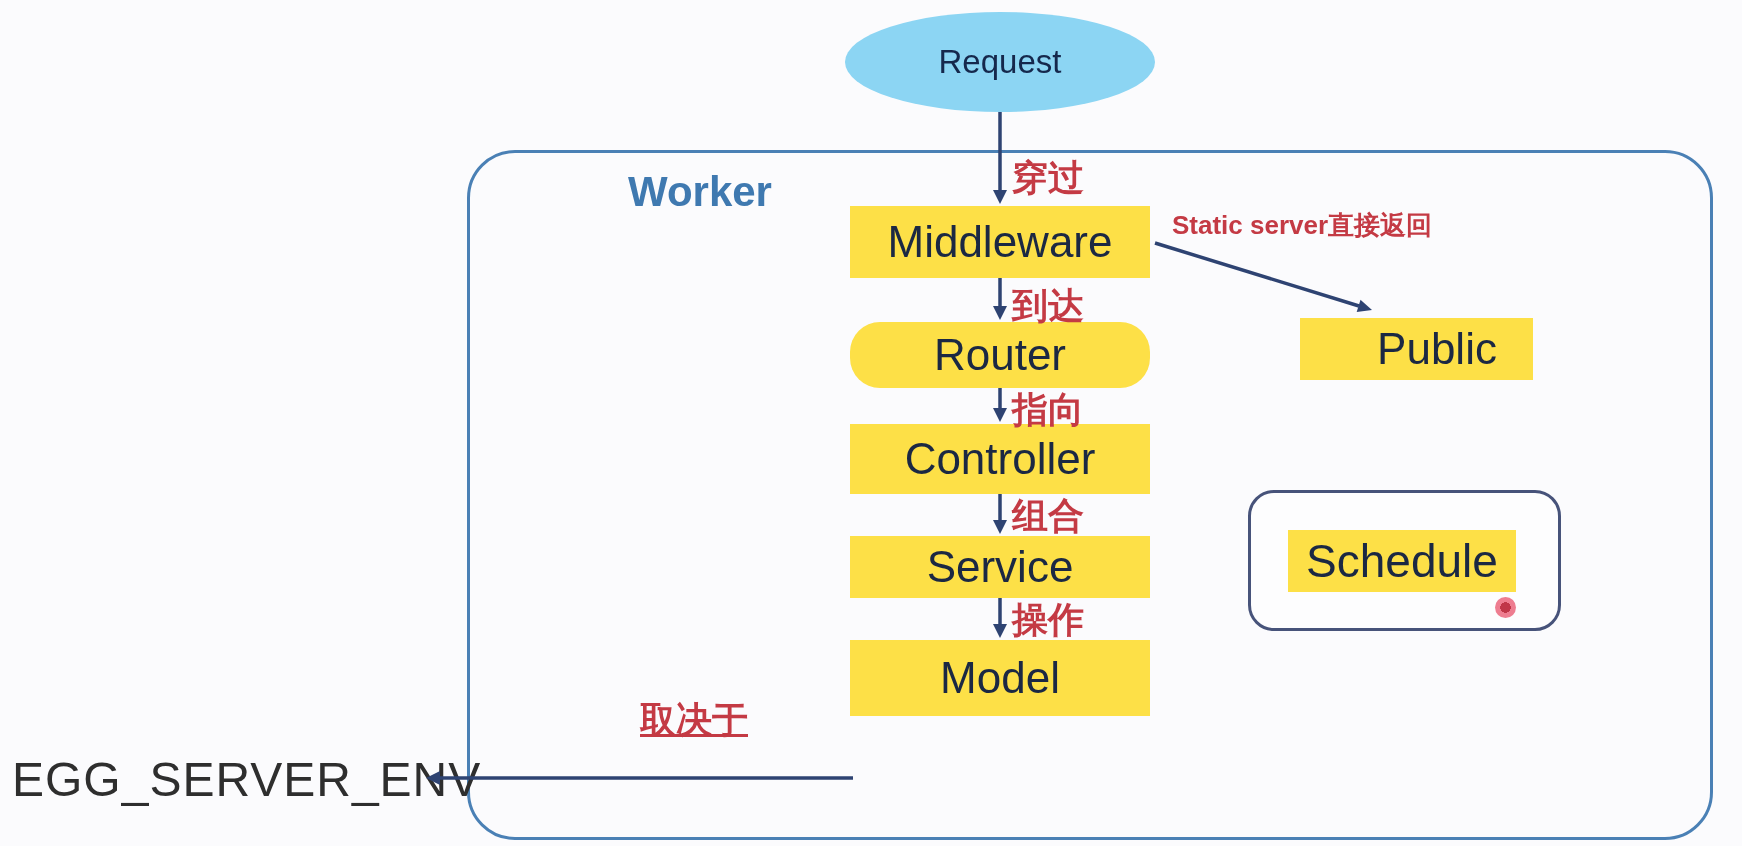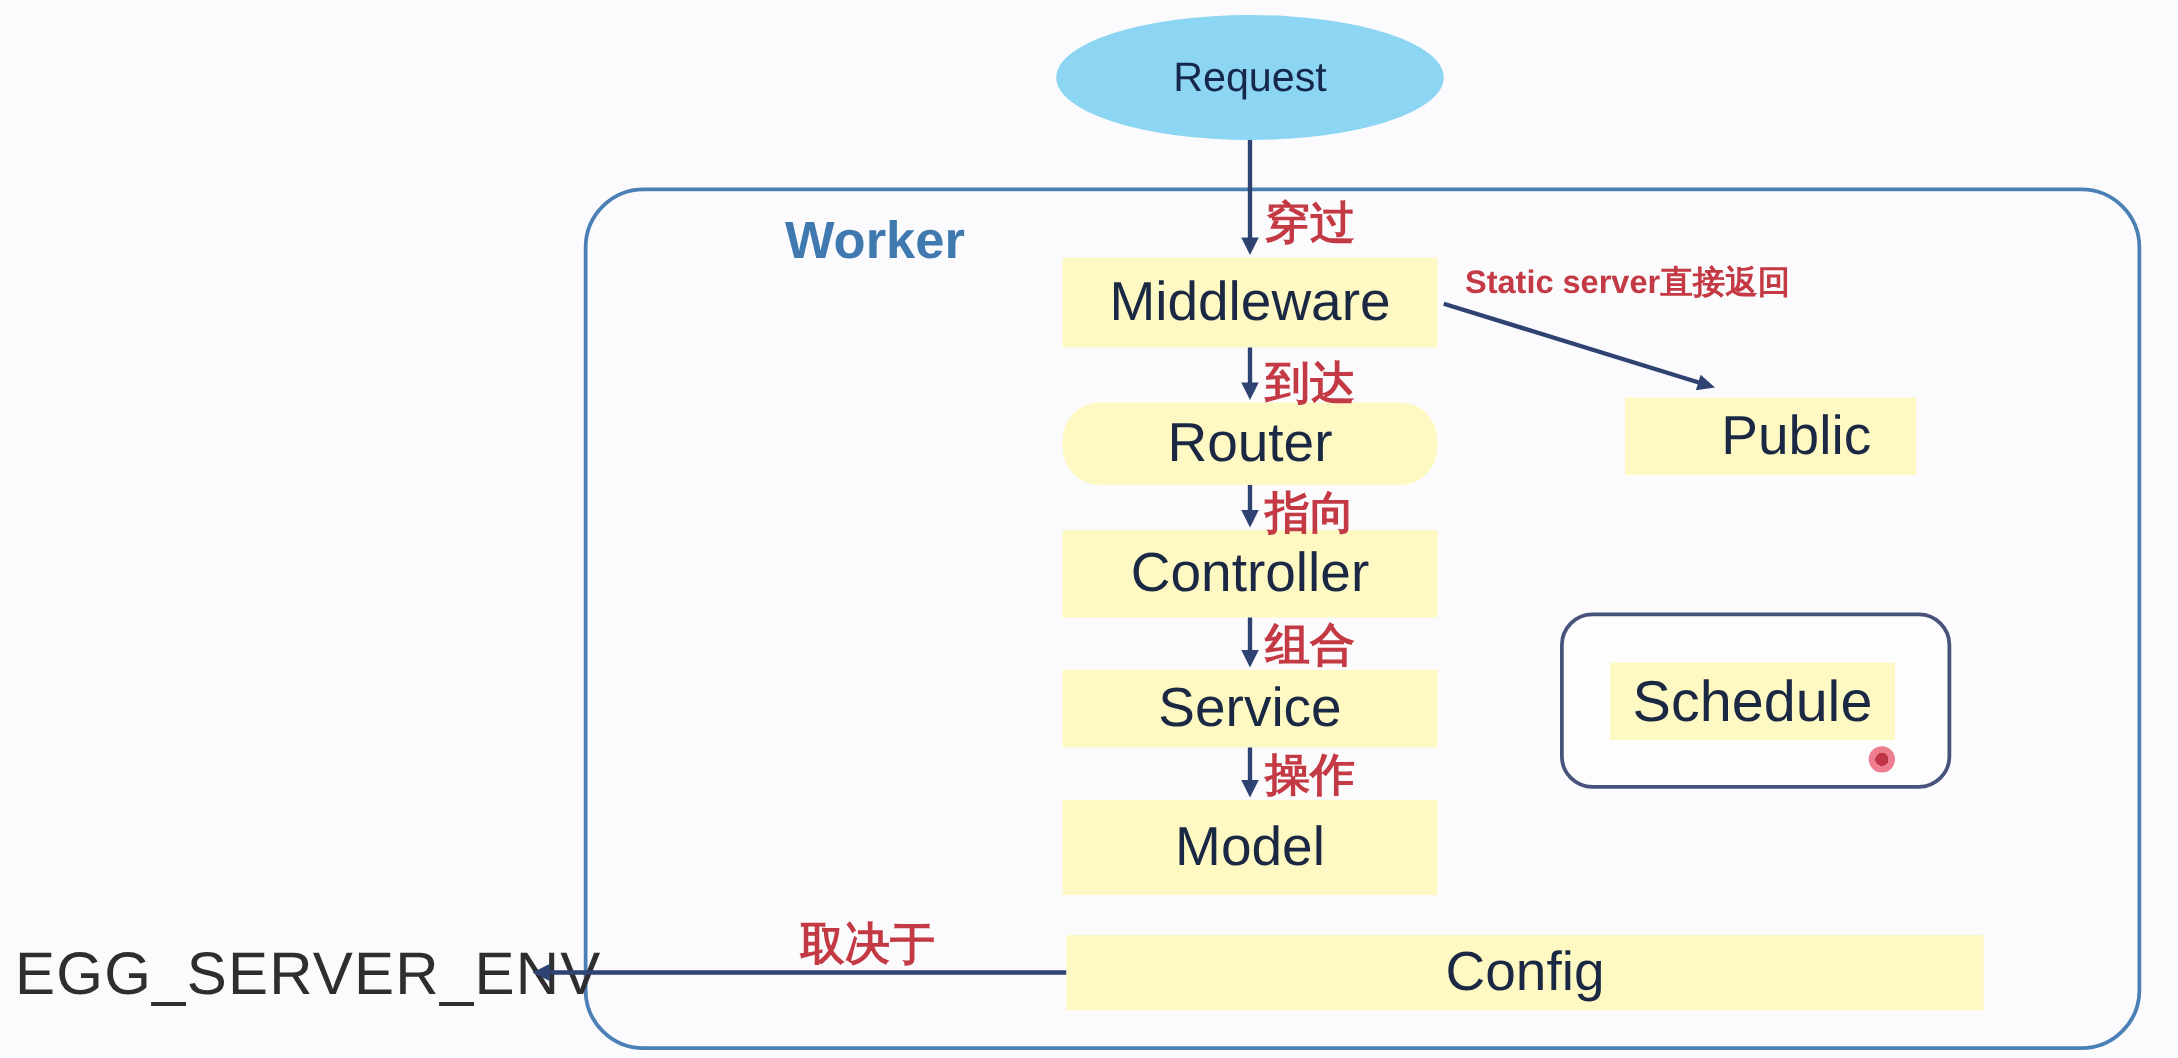--- a/index.html
+++ b/index.html
@@ -20,21 +20,21 @@
   .worker-frame{
     left:467px;top:150px;width:1240px;height:684px;
     border:3px solid #4a80b5;border-radius:48px;z-index:1;
   }
   .worker-label{
     left:600px;top:168px;width:200px;text-align:center;
     font-size:42px;font-weight:600;color:#3f79b0;z-index:2;
   }
   
   .node{
-    background:#fef9c3;color:#1b2843;display:flex;align-items:center;justify-content:center;
+    background:#fde047;color:#1b2843;display:flex;align-items:center;justify-content:center;
     font-size:44px;font-weight:500;z-index:2;
   }
   .n-middleware{left:850px;top:206px;width:300px;height:72px;}
   .n-router    {left:850px;top:322px;width:300px;height:66px;border-radius:30px;}
   .n-controller{left:850px;top:424px;width:300px;height:70px;}
   .n-service   {left:850px;top:536px;width:300px;height:62px;}
   .n-model     {left:850px;top:640px;width:300px;height:76px;}
   .n-public    {left:1300px;top:318px;width:192px;height:62px;padding-left:41px;}
   .n-config    {left:853px;top:748px;width:734px;height:60px;}
   .n-schedule  {left:1288px;top:530px;width:228px;height:62px;font-size:46px;}
@@ -50,21 +50,21 @@
   
   .red-label{
     color:#c43a44;font-size:36px;font-weight:600;z-index:4;white-space:nowrap;
   }
   .l-pass   {left:1012px;top:154px;}
   .l-arrive {left:1012px;top:282px;}
   .l-point  {left:1012px;top:386px;}
   .l-compose{left:1012px;top:492px;}
   .l-operate{left:1012px;top:596px;}
   .l-static {left:1172px;top:208px;font-size:26px;text-align:right;}
-  .l-depends{left:640px;top:731px;}
+  .l-depends{left:640px;top:696px;text-decoration:underline;}
   
   .egg-env{
     left:12px;top:752px;font-size:48px;font-weight:500;color:#2e2e2e;
     letter-spacing:1px;z-index:2;white-space:nowrap;
   }
   
   svg.arrows{left:0;top:0;width:1742px;height:846px;z-index:5;pointer-events:none;}
   svg.arrows line{stroke:#2e4372;stroke-width:3.5;}
   svg.arrows polygon{fill:#2e4372;}
 </style>
@@ -85,21 +85,20 @@
   <div class="abs node n-controller">Controller</div>
   <div class="abs node n-service">Service</div>
   <div class="abs node n-model">Model</div>
 
   <div class="abs node n-public">Public</div>
 
   <div class="abs schedule-frame"></div>
   <div class="abs node n-schedule">Schedule</div>
   <div class="abs pointer-dot"></div>
 
-  <div class="abs node n-config">Config</div>
 
   <div class="abs egg-env">EGG_SERVER_ENV</div>
 
   <div class="abs red-label l-pass">穿过</div>
   <div class="abs red-label l-arrive">到达</div>
   <div class="abs red-label l-point">指向</div>
   <div class="abs red-label l-compose">组合</div>
   <div class="abs red-label l-operate">操作</div>
   <div class="abs red-label l-static">Static server直接返回</div>
   <div class="abs red-label l-depends">取决于</div>

